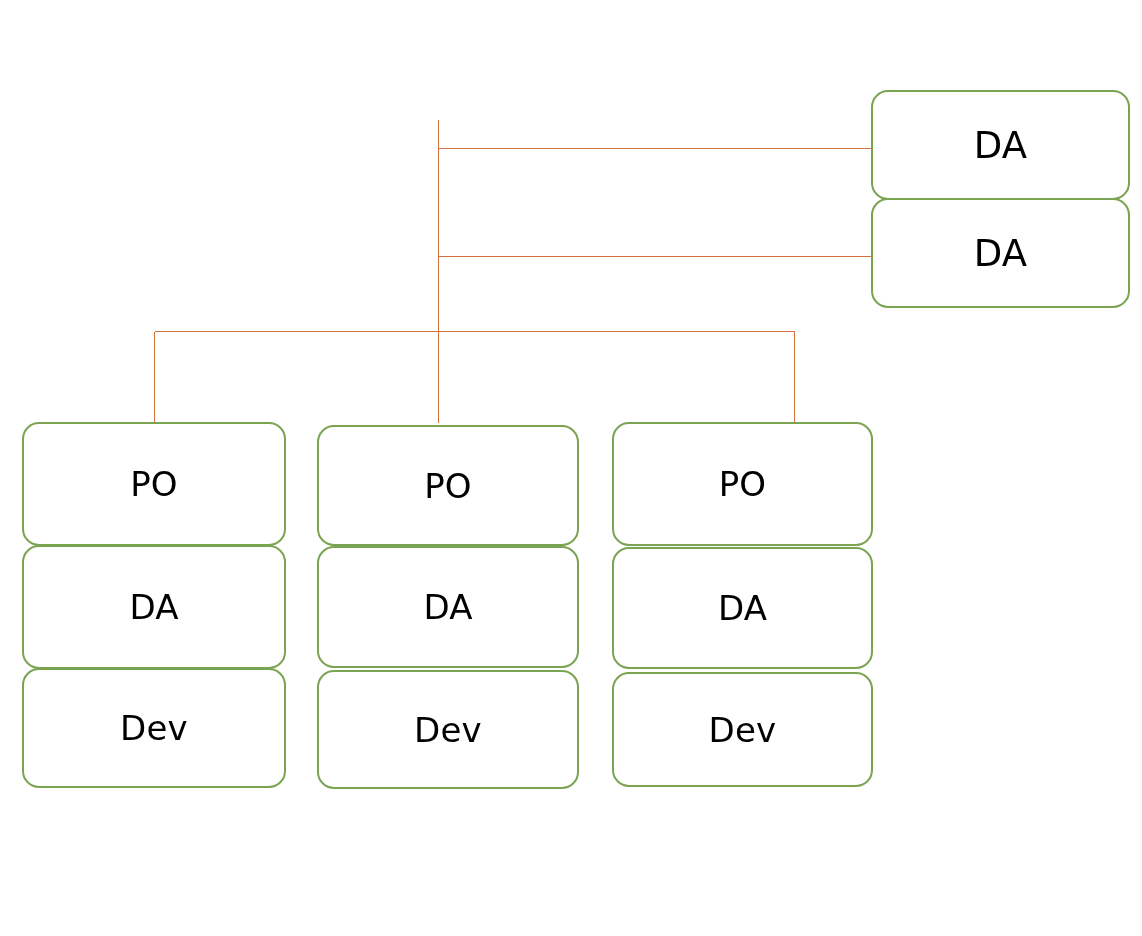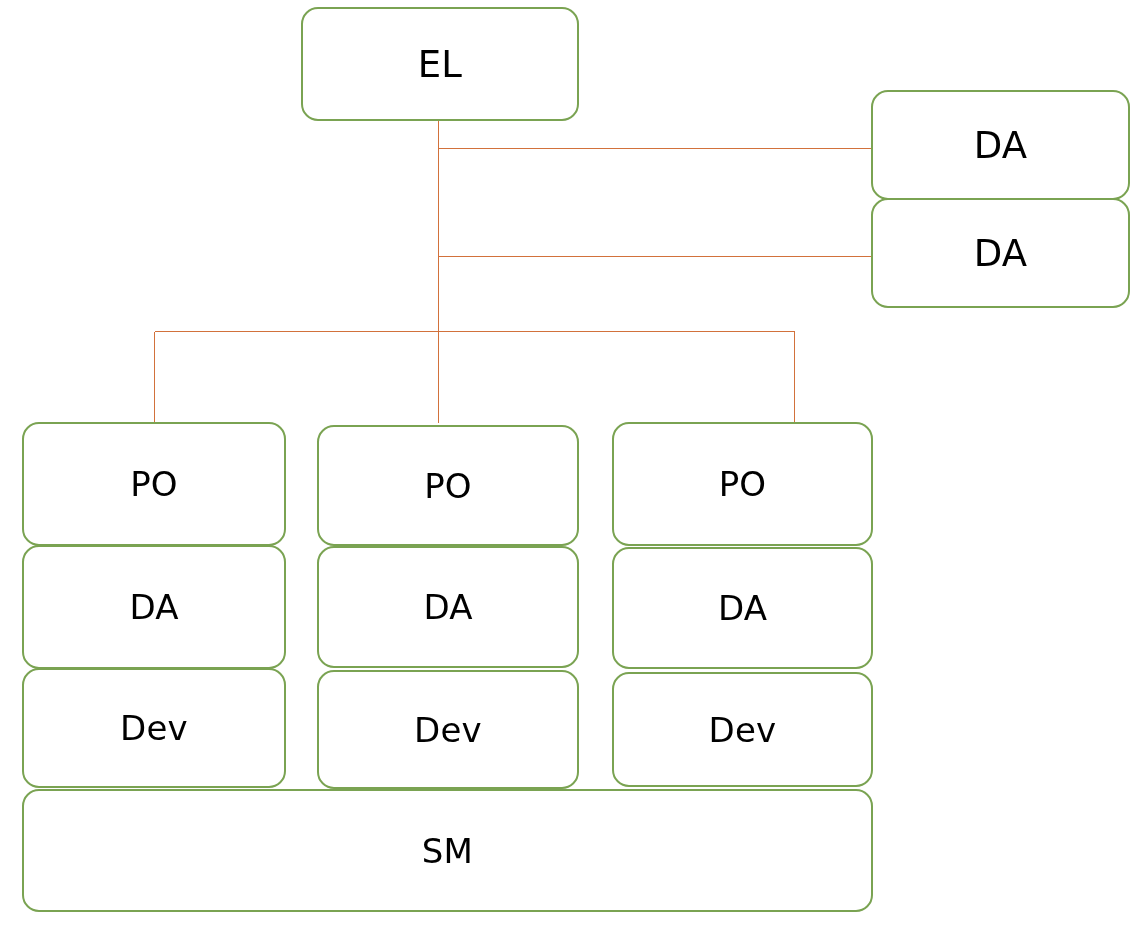--- a/index.html
+++ b/index.html
@@ -78,23 +78,20 @@
       <path d="M438.5 256.5 L871 256.5"></path>
 
       <path d="M154.5 331.5 L794.5 331.5"></path>
 
       <path d="M154.5 331.5 L154.5 423"></path>
 
       <path d="M794.5 331.5 L794.5 423"></path>
     </g>
   </svg>
 
-  <div class="node n-el">
-    <span class="node-label">EL</span>
-  </div>
 
   <div class="node n-da-r1">
     <span class="node-label">DA</span>
   </div>
   <div class="node n-da-r2">
     <span class="node-label">DA</span>
   </div>
 
   <div class="node n-po-1">
     <span class="node-label">PO</span>
@@ -119,17 +116,14 @@
   <div class="node n-po-3">
     <span class="node-label">PO</span>
   </div>
   <div class="node n-da-3">
     <span class="node-label">DA</span>
   </div>
   <div class="node n-dev-3">
     <span class="node-label">Dev</span>
   </div>
 
-  <div class="node n-sm">
-    <span class="node-label">SM</span>
-  </div>
 
 </div>
 
 </body></html>

